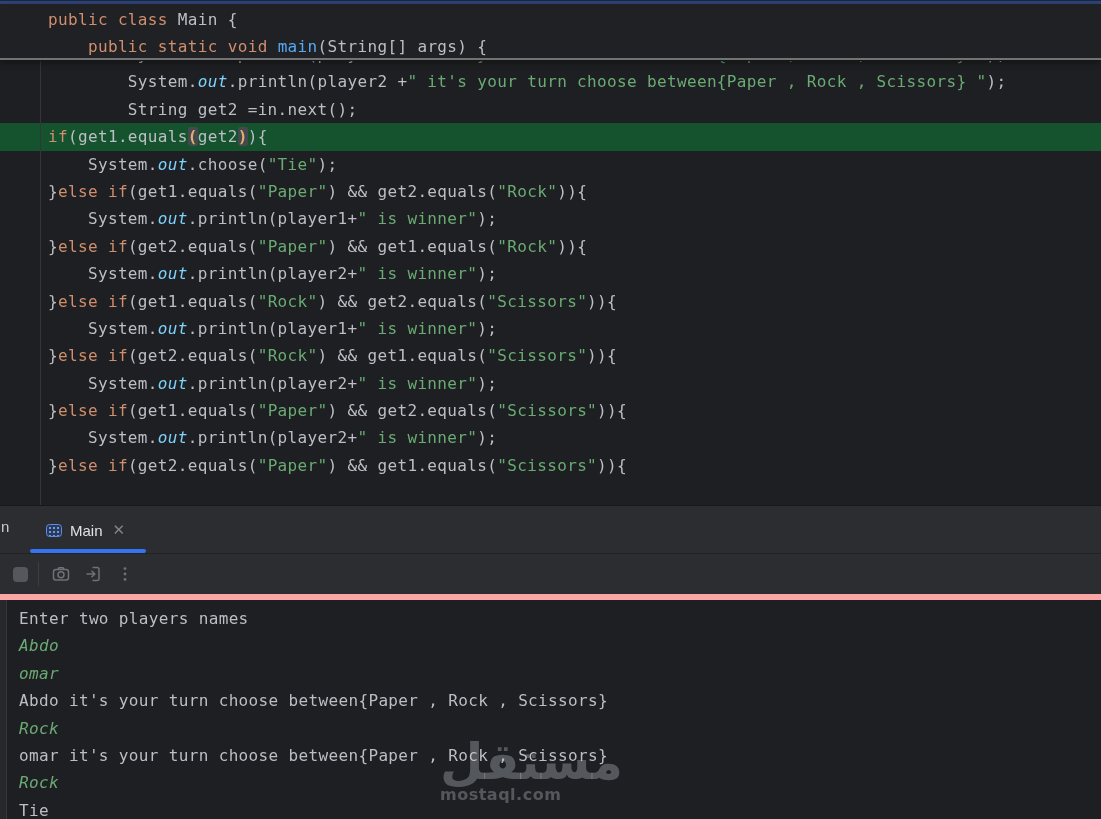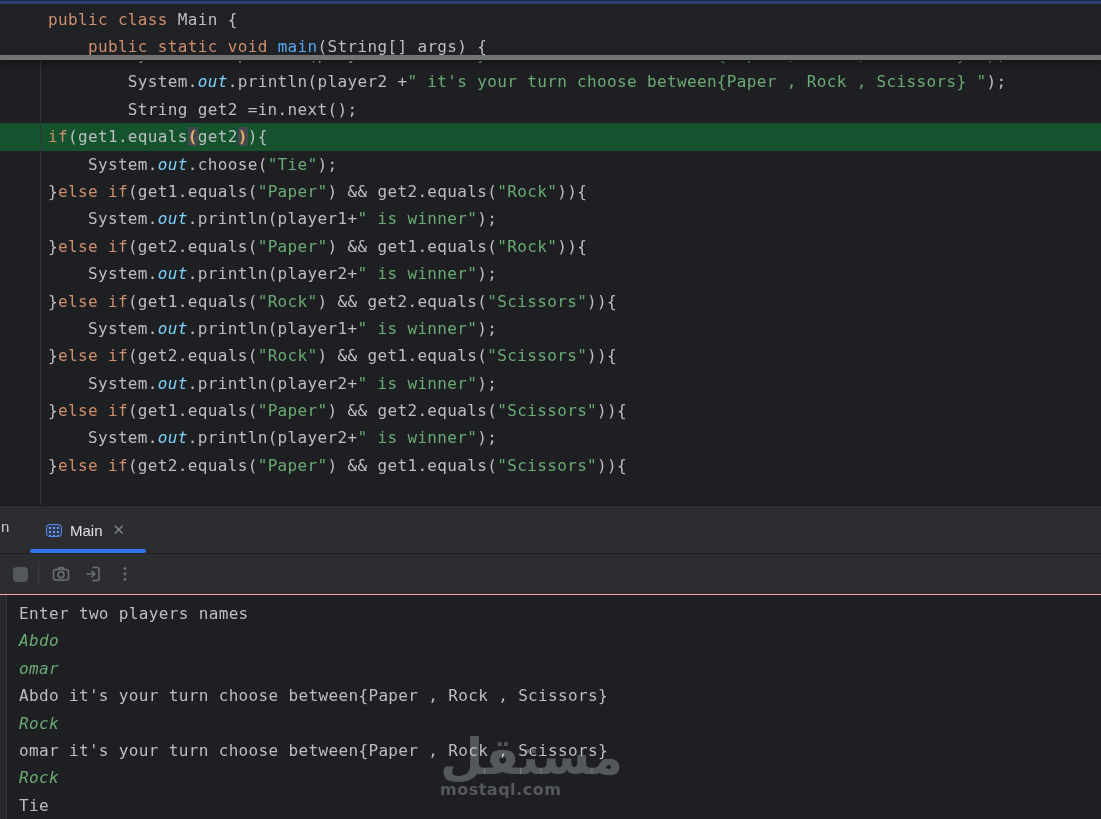--- a/index.html
+++ b/index.html
@@ -8,21 +8,21 @@
          font-family:"Liberation Sans", sans-serif; }
 
   
   .top-bar { position:absolute; left:0; top:0; width:100%; height:4px;
              background:linear-gradient(#1c2747 30%, #2e4475 30%); }
 
   
   .editor-font { font-family:"DejaVu Sans Mono","Liberation Mono",monospace;
                  font-size:16px; letter-spacing:.35px; color:#bcbec4; }
   .sticky { position:absolute; left:0; top:4px; width:100%; height:56px;
-            background:#202124; border-bottom:5px solid #737373; z-index:5;
+            background:#202124; border-bottom:2px solid #737373; z-index:5;
             box-shadow:0 3px 7px rgba(0,0,0,.38); padding-top:2px; }
   .editor { position:absolute; left:0; top:61px; width:100%; height:444px;
             overflow:hidden; background:#1e1f22; }
   .gutter-line { position:absolute; left:40px; top:0; bottom:0; width:1px;
                  background:#33353a; z-index:2; }
   .code-lines { margin-top:-20px; position:relative; z-index:1; }
   .code-line { height:27.4px; line-height:27.4px; white-space:pre; padding-left:48px; }
   .code-line.hl { background:#14532d; }
   .code-line.clipped { opacity:.85; }
   .tok-p { color:#bcbec4; }
@@ -53,21 +53,21 @@
                  display:flex; align-items:center; }
   .stop-btn { width:15px; height:15px; border-radius:4px; background:#54575c;
               margin-left:13px; cursor:pointer; }
   .tb-sep { width:1px; height:24px; background:#3c3e43; margin-left:10px; }
   .icon-btn { width:20px; height:20px; margin-left:12px; display:grid;
               place-items:center; cursor:pointer; }
   .icon-btn svg { stroke:#6e7277; fill:none; stroke-width:1.5; }
 
   
   .console { position:absolute; left:0; top:88px; width:100%; height:226px;
-             background:#1e1f22; border-top:1px solid #fca5a5; padding-top:5px; }
+             background:#1e1f22; border-top:6px solid #fca5a5; padding-top:5px; }
   .console-strip { position:absolute; left:0; top:0; bottom:0; width:7px;
                    background:#26282c; border-right:1px solid #35373c; }
   .console-line { height:27.4px; line-height:27.4px; white-space:pre; padding-left:19px; }
   .console-line.stdin { color:#6aab73; font-style:italic; }
 
   .watermark { position:absolute; left:440px; top:140px; width:230px; 
                color:rgba(200,206,213,.32); pointer-events:none; z-index:9; }
   .wm-logo { font-family:"DejaVu Sans", sans-serif; font-weight:bold; font-size:50px;
              line-height:44px; }
   .wm-site { font-family:"DejaVu Sans", sans-serif; font-weight:bold; font-size:16px;

